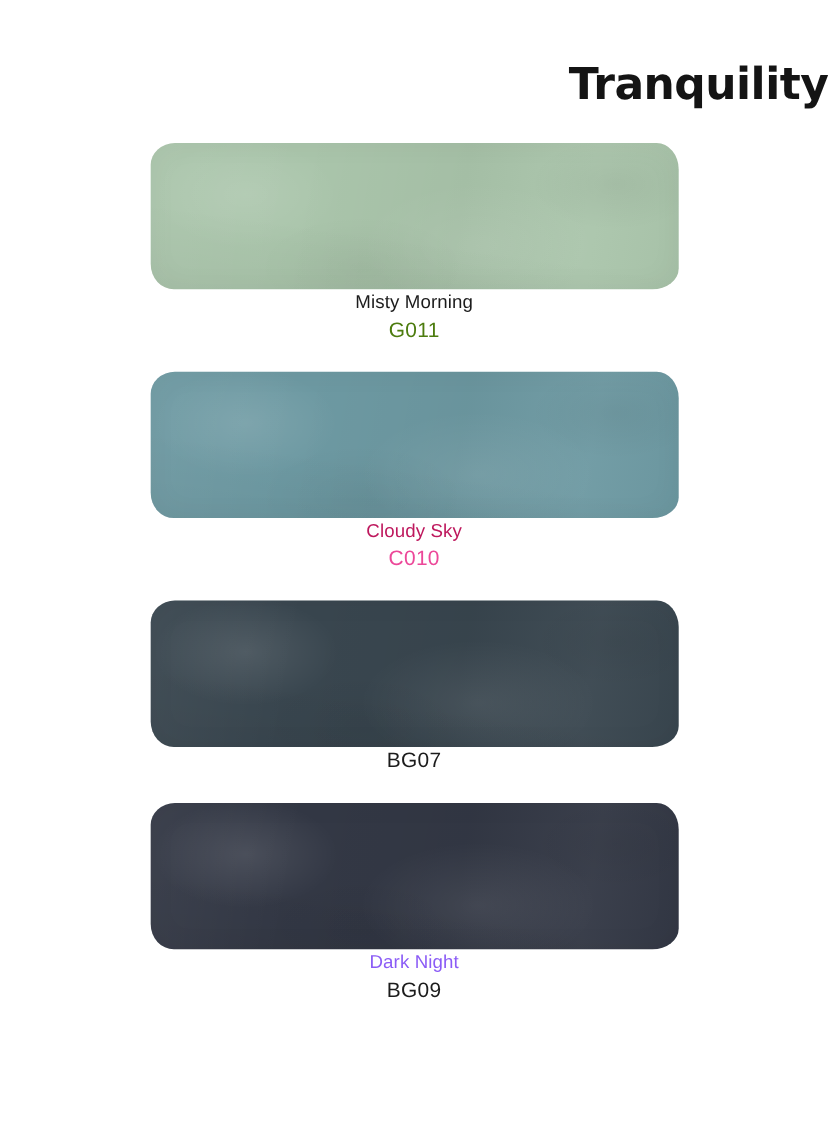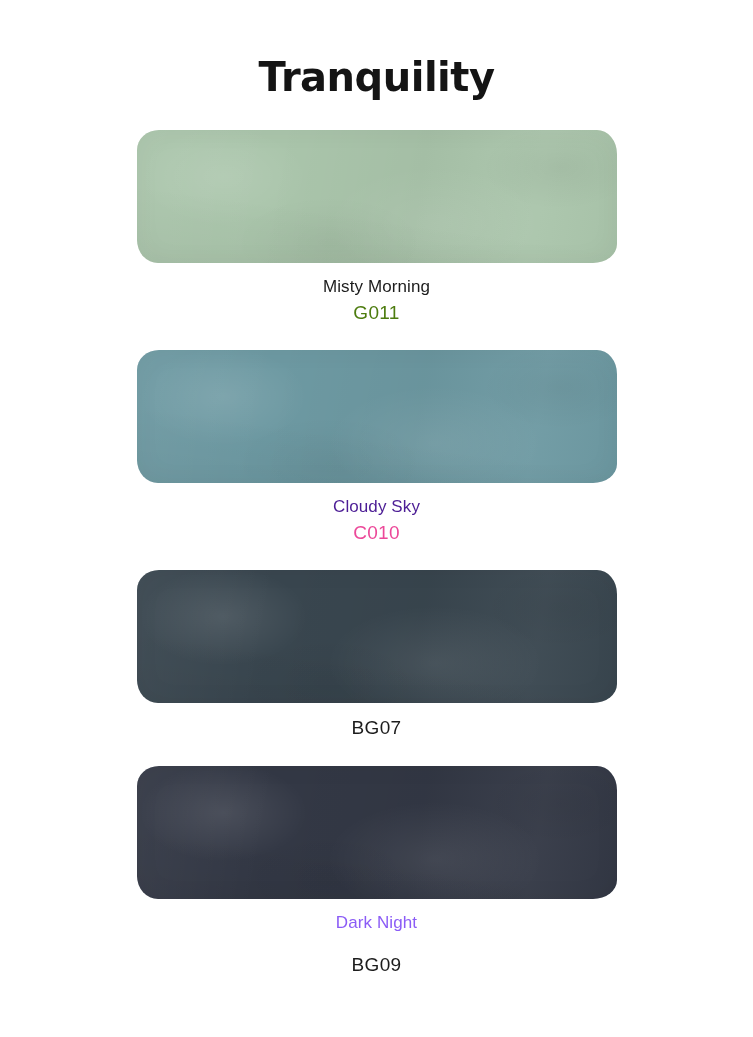--- a/index.html
+++ b/index.html
@@ -18,21 +18,21 @@
 
   .page {
     width: 753px;
     height: 1037px;
     position: relative;
     box-sizing: border-box;
   }
 
   
   .palette-title {
-    text-align: center;
+    text-align: right;
     font-size: 40px;
     font-weight: bold;
     letter-spacing: -0.5px;
     color: #141414;
     margin: 0;
     padding-top: 54px;
     line-height: 1.15;
     font-family: "DejaVu Sans", "Liberation Sans", sans-serif;
   }
 
@@ -84,21 +84,20 @@
     inset: 0;
     background:
       linear-gradient(100deg, rgba(255,255,255,0.05) 0%, rgba(255,255,255,0) 28%, rgba(0,0,0,0.035) 58%, rgba(255,255,255,0.04) 82%, rgba(0,0,0,0.02) 100%),
       linear-gradient(8deg, rgba(0,0,0,0.04) 0%, rgba(255,255,255,0) 40%);
     pointer-events: none;
   }
 
   
   .swatch-labels {
     text-align: center;
-    padding-top: 12px;
   }
   .swatch-name {
     display: block;
     font-size: 17px;
     font-weight: normal;
     color: #1c1c1c;
     line-height: 1.45;
     letter-spacing: 0.1px;
   }
   .swatch-code {
@@ -135,38 +134,38 @@
         <span class="swatch-name" style="color: rgb(28, 28, 28);">Misty Morning</span>
         <span class="swatch-code" style="color: #4d7c0f;">G011</span>
       </div>
     </li>
 
     <li class="swatch-card">
       <div class="swatch-chip-wrap">
         <div class="swatch-chip" style="background-color: rgb(109, 153, 162);"></div>
       </div>
       <div class="swatch-labels">
-        <span class="swatch-name" style="color: #4c1d95;">Cloudy Sky</span>
+        <span class="swatch-name" style="color: #be185d;">Cloudy Sky</span>
         <span class="swatch-code" style="color: #ec4899;">C010</span>
       </div>
     </li>
 
     <li class="swatch-card">
       <div class="swatch-chip-wrap">
         <div class="swatch-chip" style="background-color: rgb(57, 70, 79);"></div>
       </div>
       <div class="swatch-labels">
         <span class="swatch-code" style="color: rgb(28, 28, 28);">BG07</span>
       </div>
     </li>
 
     <li class="swatch-card">
       <div class="swatch-chip-wrap">
         <div class="swatch-chip" style="background-color: rgb(51, 56, 69);"></div>
       </div>
       <div class="swatch-labels">
         <span class="swatch-name" style="color: #8b5cf6;">Dark Night</span>
-        <span class="swatch-code" style="color: rgb(28, 28, 28); margin-top: 16px;">BG09</span>
+        <span class="swatch-code" style="color: rgb(28, 28, 28);">BG09</span>
       </div>
     </li>
 
   </ul>
 </div>
 
 </body></html>

